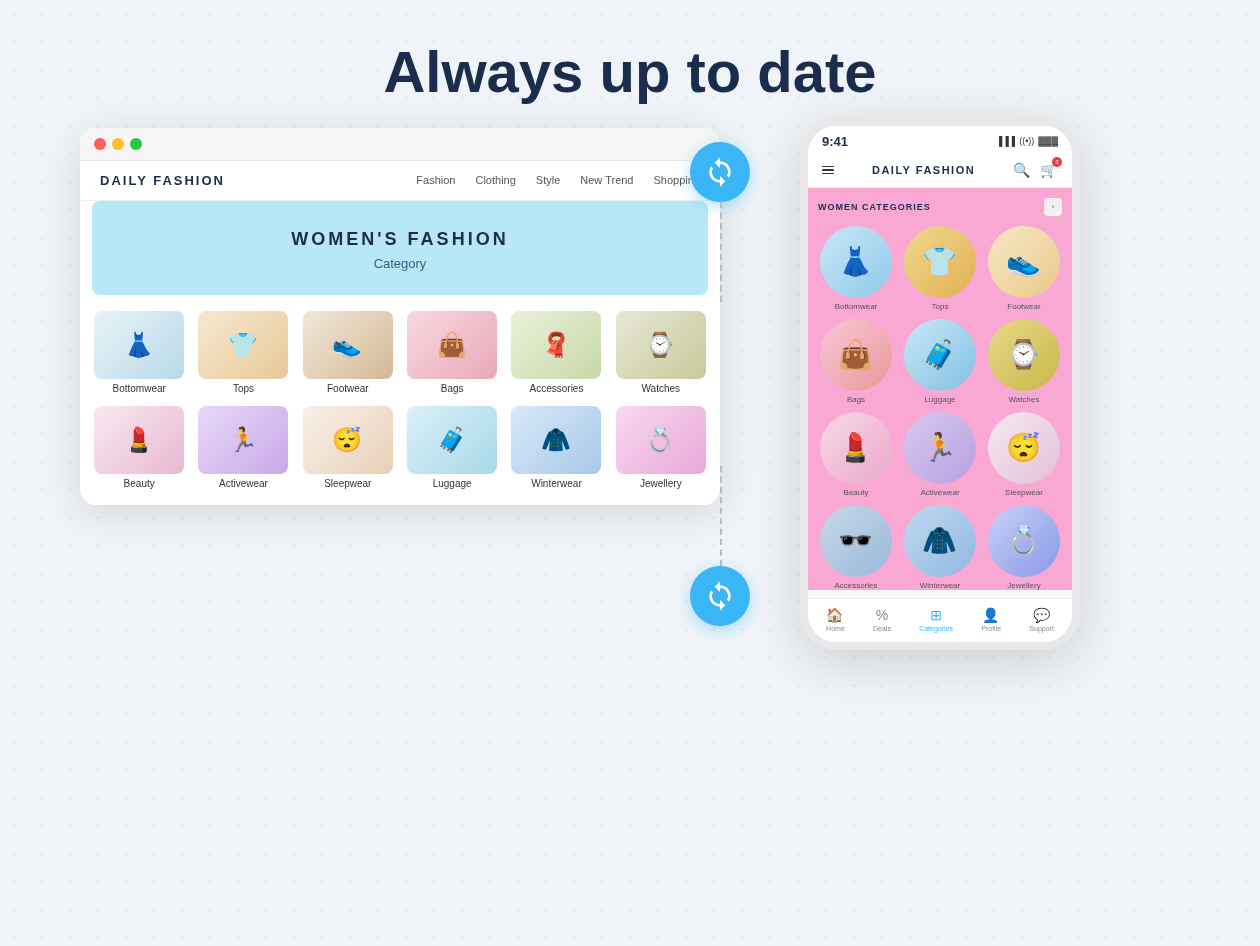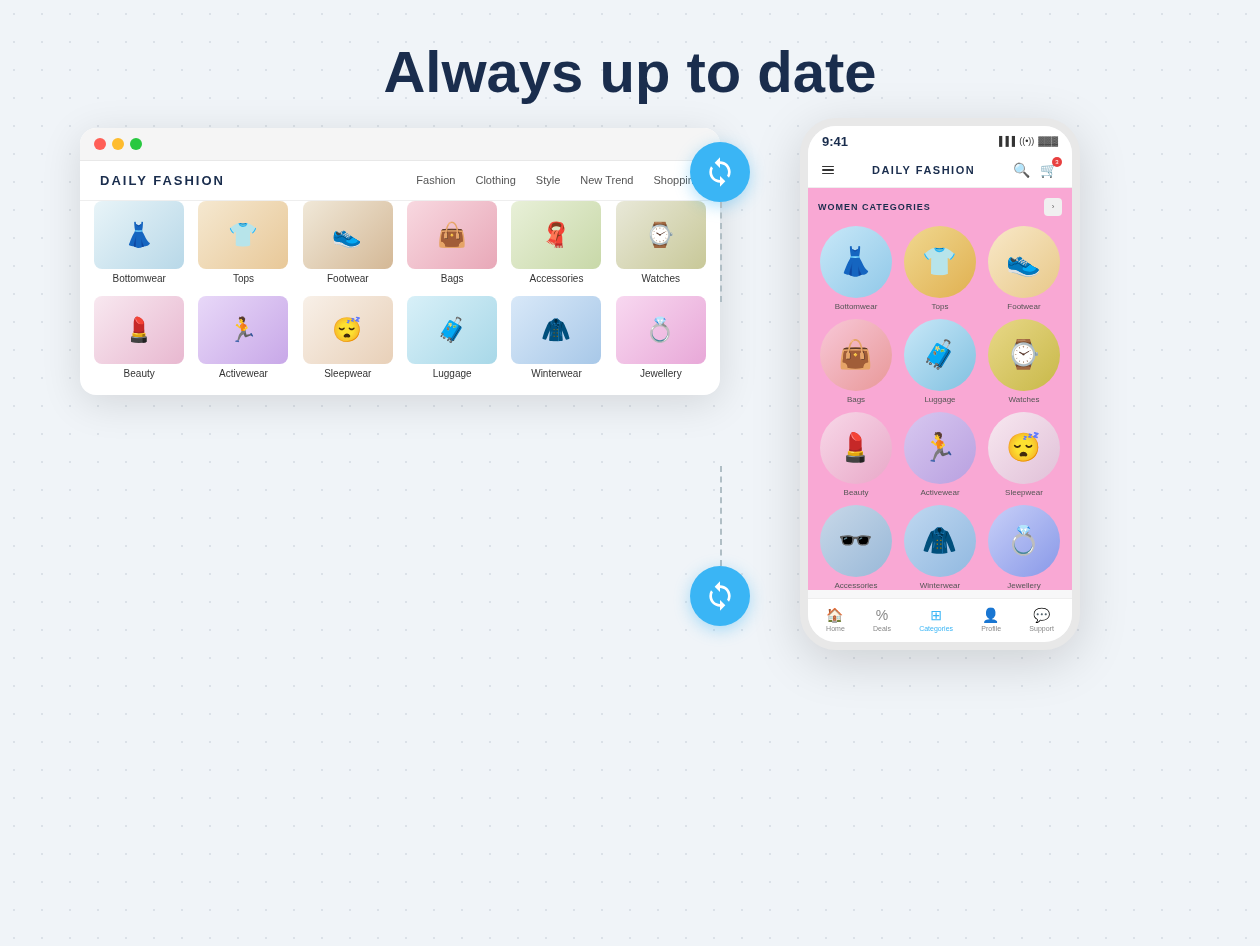--- a/index.html
+++ b/index.html
@@ -432,20 +432,24 @@
       <div class="desktop-nav">
         <span class="desktop-logo">DAILY  FASHION</span>
         <div class="desktop-nav-links">
           <span>Fashion</span>
           <span>Clothing</span>
           <span>Style</span>
           <span>New Trend</span>
           <span>Shopping</span>
         </div>
       </div>
+      <div class="desktop-hero">
+        <h2>WOMEN'S FASHION</h2>
+        <p>Category</p>
+      </div>
       <div class="desktop-grid">
         <div class="desktop-grid-row">
           <div class="desktop-category-item">
             <div class="desktop-category-img">
                 <div class="cat-bottomwear cat-img-inner">👗</div>
               </div>
             <span class="desktop-category-label">Bottomwear</span>
           </div>
           <div class="desktop-category-item">
             <div class="desktop-category-img">

